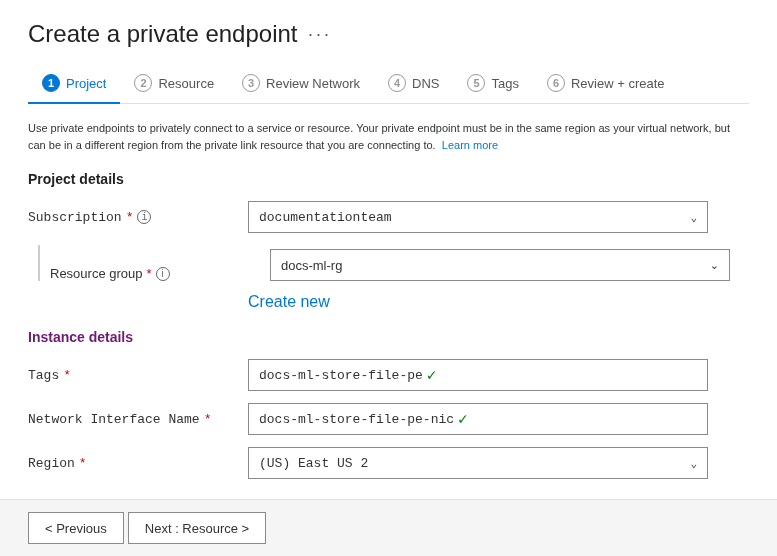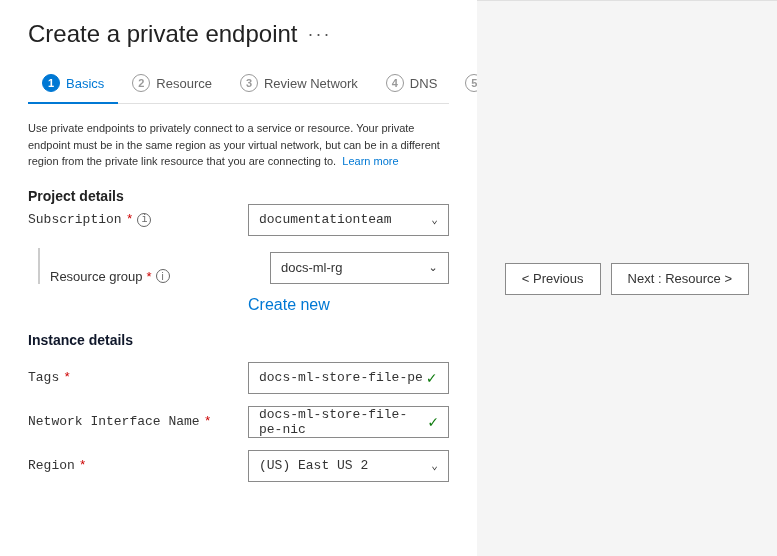--- a/index.html
+++ b/index.html
@@ -11,20 +11,21 @@
       width: 777px;
       height: 556px;
       overflow: hidden;
     }
 
     .page-container {
       width: 777px;
       height: 556px;
       background: #fff;
       display: flex;
+      flex-direction: column;
     }
 
     .main-content {
       flex: 1;
       padding: 20px 28px 10px 28px;
       overflow: hidden;
     }
 
     .page-title {
       font-size: 24px;
@@ -102,27 +103,28 @@
     .info-text a {
       color: #0078d4;
       text-decoration: none;
     }
 
     
     .section-header {
       font-size: 14px;
       font-weight: 600;
       color: #222;
+      margin-bottom: 14px;
       margin-top: 4px;
     }
 
     .instance-section-header {
       font-size: 14px;
       font-weight: 600;
-      color: #0f172a;
+      color: #701a75;
       margin-bottom: 14px;
       margin-top: 18px;
     }
 
     
     .form-row {
       display: flex;
       align-items: center;
       margin-bottom: 12px;
       font-family: Liberation Mono, monospace;
@@ -222,21 +224,21 @@
       display: block;
       margin-bottom: 10px;
     }
 
     
     .footer {
       background: #f5f5f5;
       border-top: 1px solid #e0e0e0;
       padding: 12px 28px;
       display: flex;
-      gap: 10px;
+      gap: 4px;
       align-items: center;
     }
 
     .btn {
       height: 32px;
       padding: 0 16px;
       font-size: 13px;
       cursor: pointer;
       border: 1px solid #8a8a8a;
       background: #fff;
@@ -252,21 +254,21 @@
   <div class="main-content">
 
     <div class="page-title">
       <span>Create a private endpoint</span>
       <span class="page-title-ellipsis">···</span>
     </div>
 
     <div class="wizard-steps">
       <div class="step active">
         <span class="step-circle">1</span>
-        <span>Basics</span>
+        <span>Project</span>
       </div>
       <div class="step">
         <span class="step-circle">2</span>
         <span>Resource</span>
       </div>
       <div class="step">
         <span class="step-circle">3</span>
         <span>Review Network</span>
       </div>
       <div class="step">

